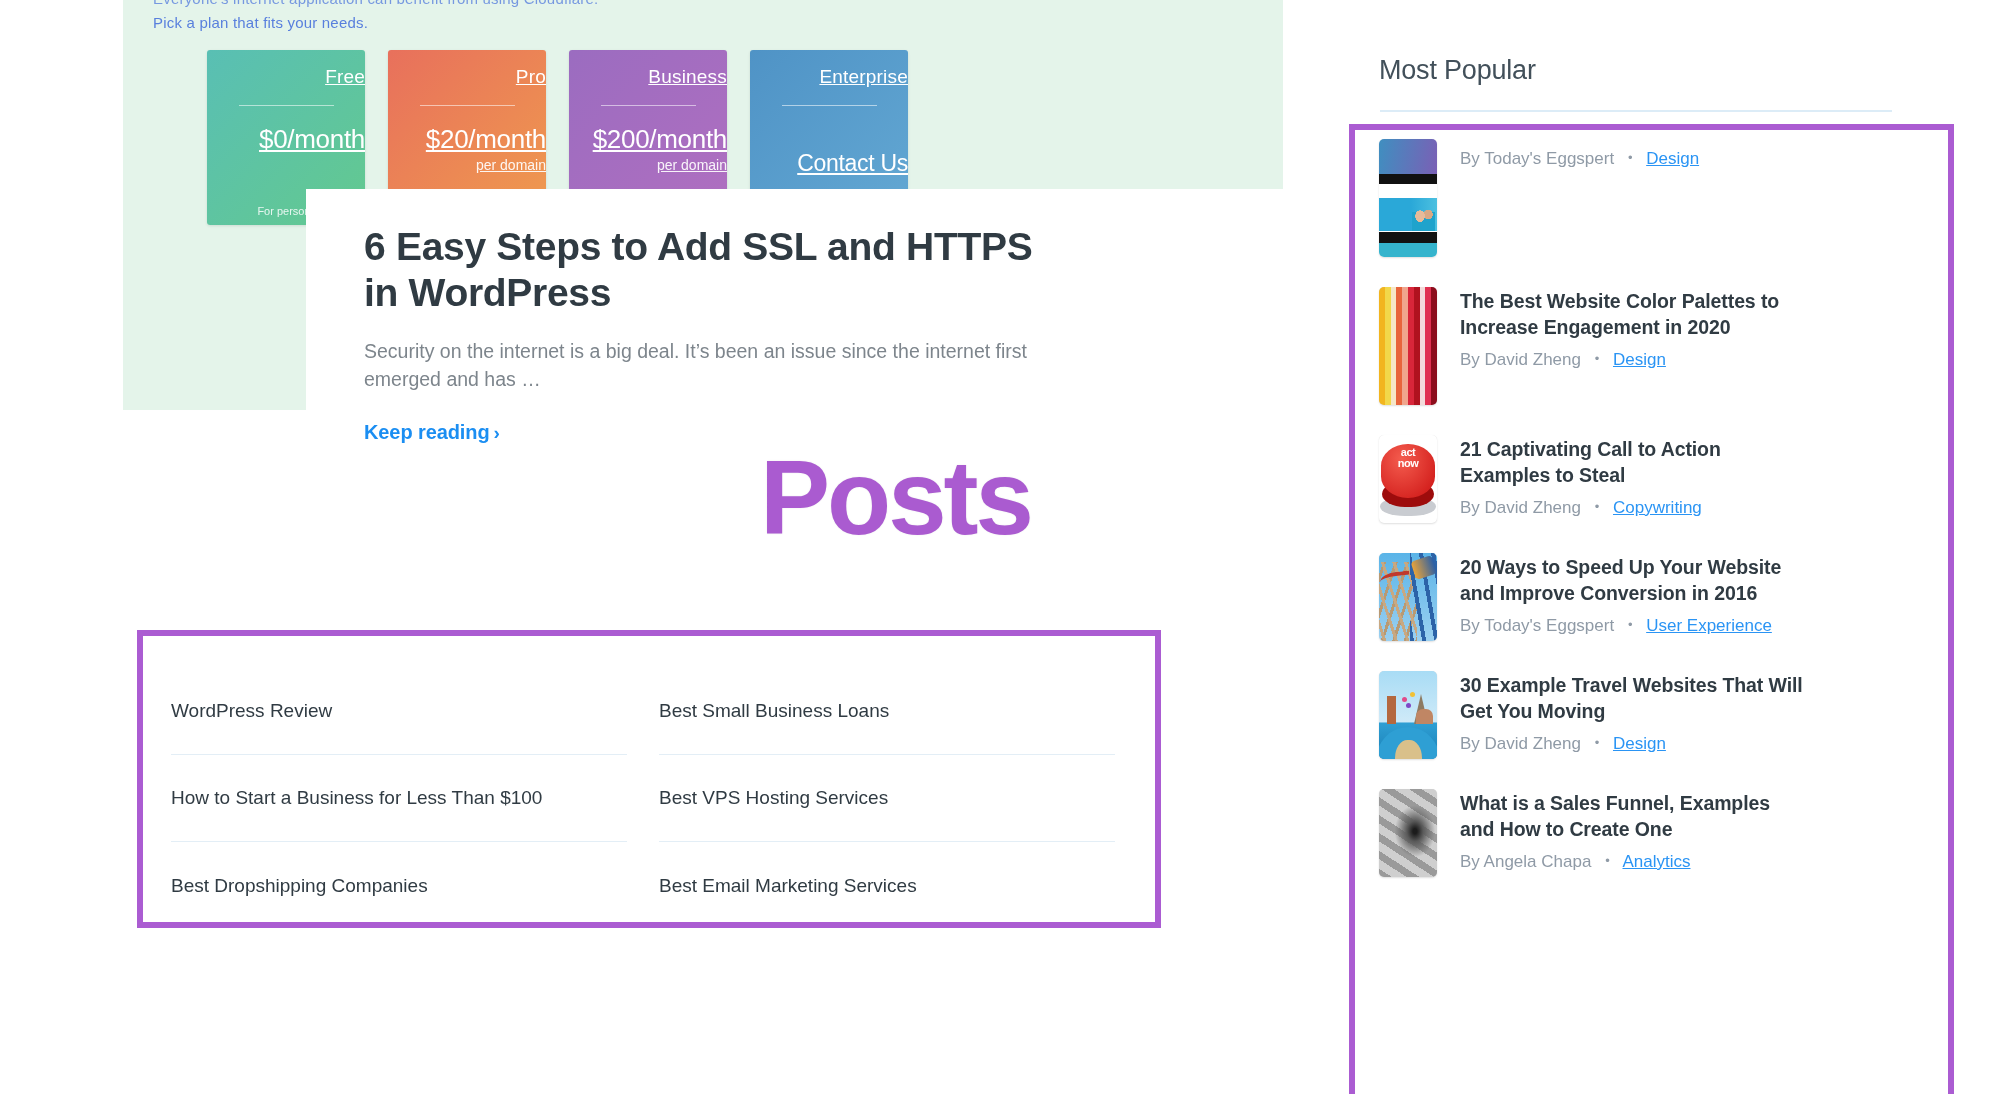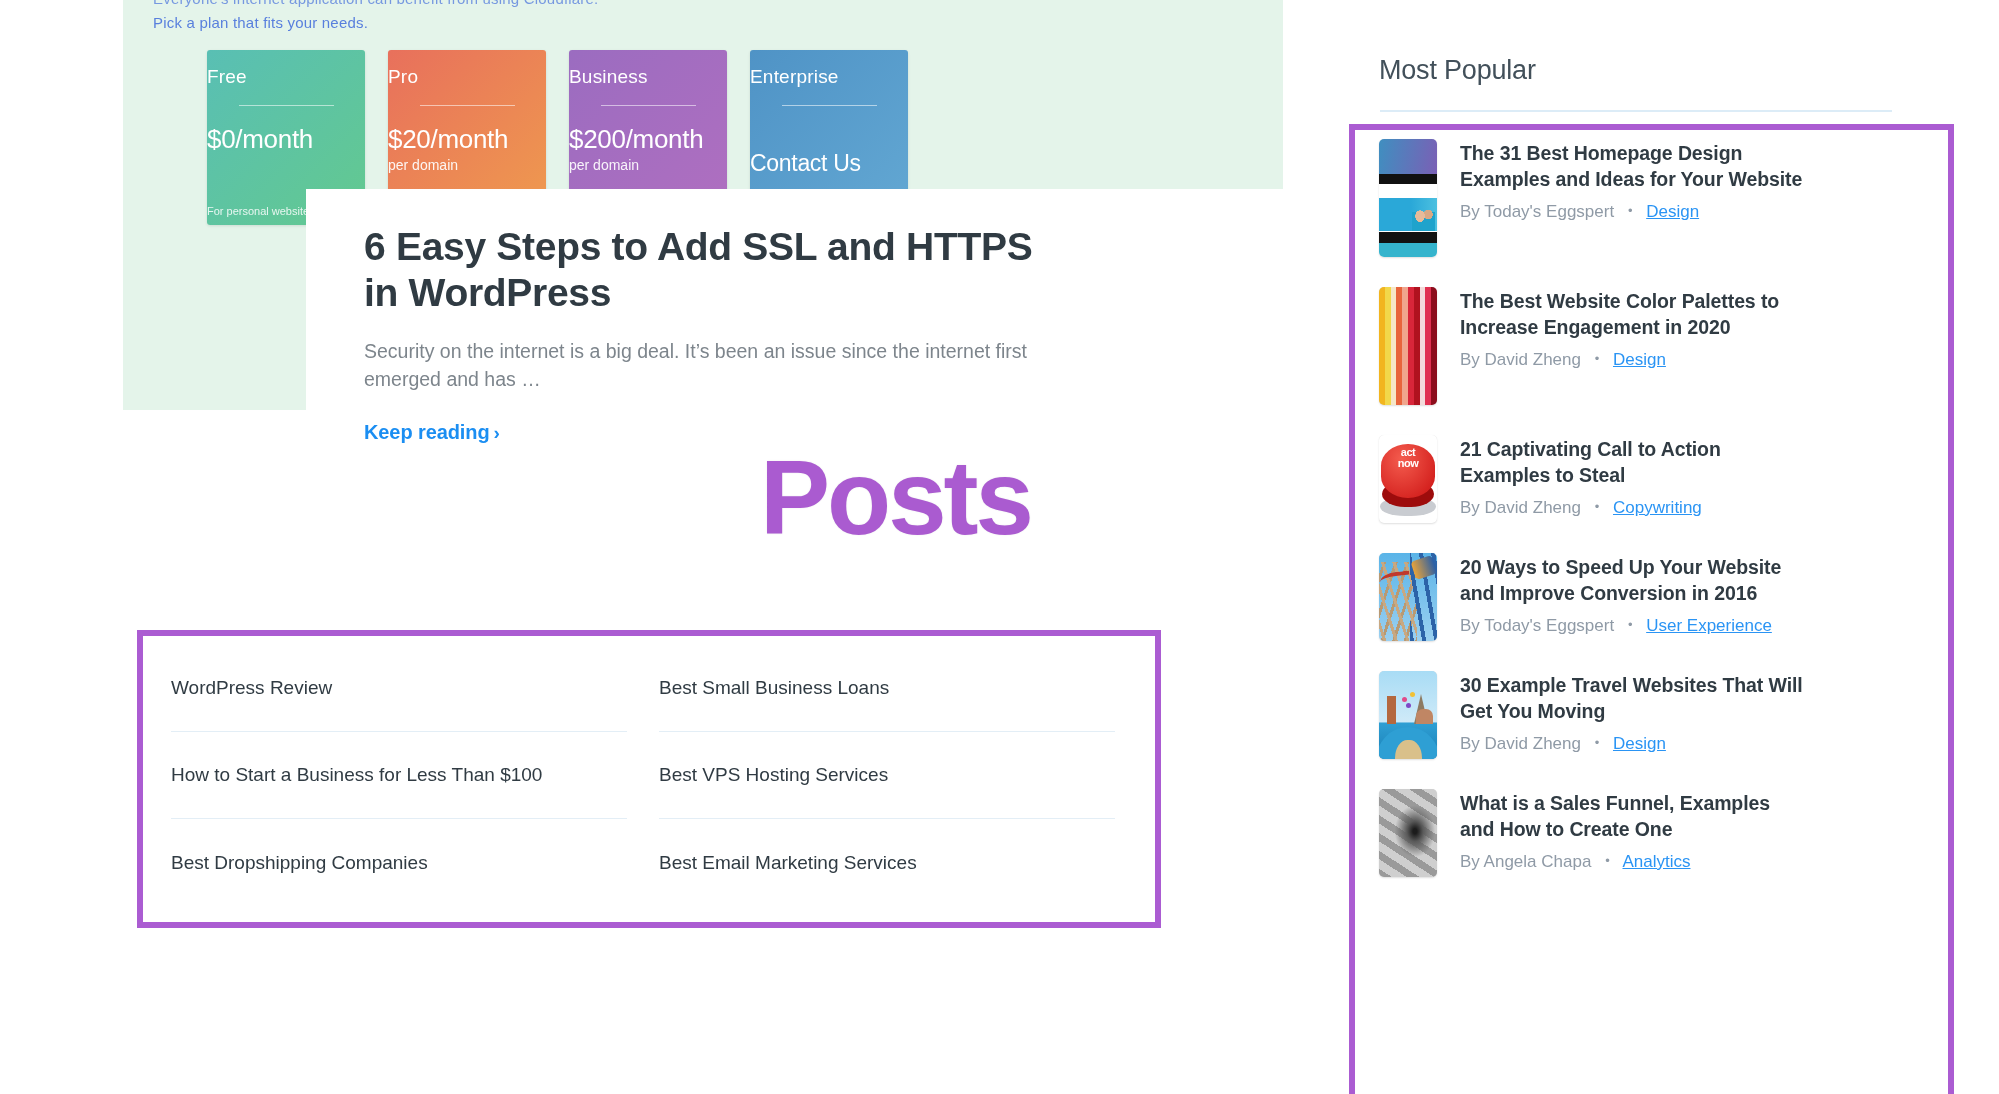--- a/index.html
+++ b/index.html
@@ -21,23 +21,24 @@
   .cf-sub1, .cf-sub2 {
     position:absolute; width:100%; 
     color:#1d4ed8; font-size:15px; letter-spacing:.2px;margin-left:30px;
   }
   .cf-sub1 { top:-10px; opacity:.55; }
   .cf-sub2 { top:14px; opacity:.7; }
 
   .plans { position:absolute; left:84px; top:50px; display:flex; gap:23px; }
   .plan {
     width:158px; height:175px; border-radius:3px;
-    color:#fff; text-align:left; padding-top:16px;
+    color:#fff; text-align:right; padding-top:16px;
     box-shadow:0 1px 3px rgba(0,0,0,.10);
     position:relative;
+    text-decoration:underline;
   }
   .plan .pname { font-size:19px; font-weight:400; letter-spacing:.2px; }
   .plan .prule { width:95px; height:1px; background:rgba(255,255,255,.55); margin:17px auto 0; }
   .plan .pprice { font-size:26px; margin-top:18px; letter-spacing:-.3px; white-space:nowrap;}
   .plan .pper { font-size:14px; margin-top:2px; opacity:.92; }
   .plan .pfoot { font-size:11px; position:absolute; bottom:8px; left:0; right:0; opacity:.85; }
   .plan.free  { background:linear-gradient(135deg,#59bfb4,#63c98f); }
   .plan.pro   { background:linear-gradient(135deg,#e8705c,#ef9b4e); }
   .plan.biz   { background:linear-gradient(135deg,#9b6cc0,#b06fc0); }
   .plan.ent   { background:linear-gradient(135deg,#4f93c6,#63a8d3); }
@@ -74,21 +75,21 @@
     z-index:5; pointer-events:none;
   }
 
   
   .linkbox {
     position:absolute; left:137px; top:630px; width:1024px; height:298px;
     border:6px solid #ab5cd2; background:#fff; z-index:6;
   }
   .linkgrid {
     position:absolute; inset:0;
-    padding:9px 40px 0 28px;
+    padding:32px 40px 0 28px;
     display:grid; grid-template-columns:1fr 1fr; column-gap:32px;
   }
   .lcol { display:flex; flex-direction:column; }
   .lrow {
     height:87px; display:flex; align-items:center;
     border-bottom:1px solid #e3eef6;
     font-size:19px; color:#303b43;
   }
   .lcol .lrow:last-child { border-bottom:none; }
   .lrow a { color:#303b43; text-decoration:none; }
@@ -285,21 +286,20 @@
               <div class="hp-bar"></div>
               <div class="hp-mid"></div>
             <div class="hp-photo">
                 <div class="hp-ppl"></div>
               </div>
             <div class="hp-bar2"></div>
               <div class="hp-bot"></div>
           </div>
         </div>
         <div class="sb-txt">
-          <div class="sb-head">The 31 Best Homepage Design Examples and Ideas for Your Website</div>
           <div class="sb-meta">
             <span>By Today's Eggspert</span>
             <span class="dot">•</span>
             <a class="cat" href="#">Design</a>
           </div>
         </div>
       </div>
 
       <div class="sb-item">
         <div class="thumb t-palette">

